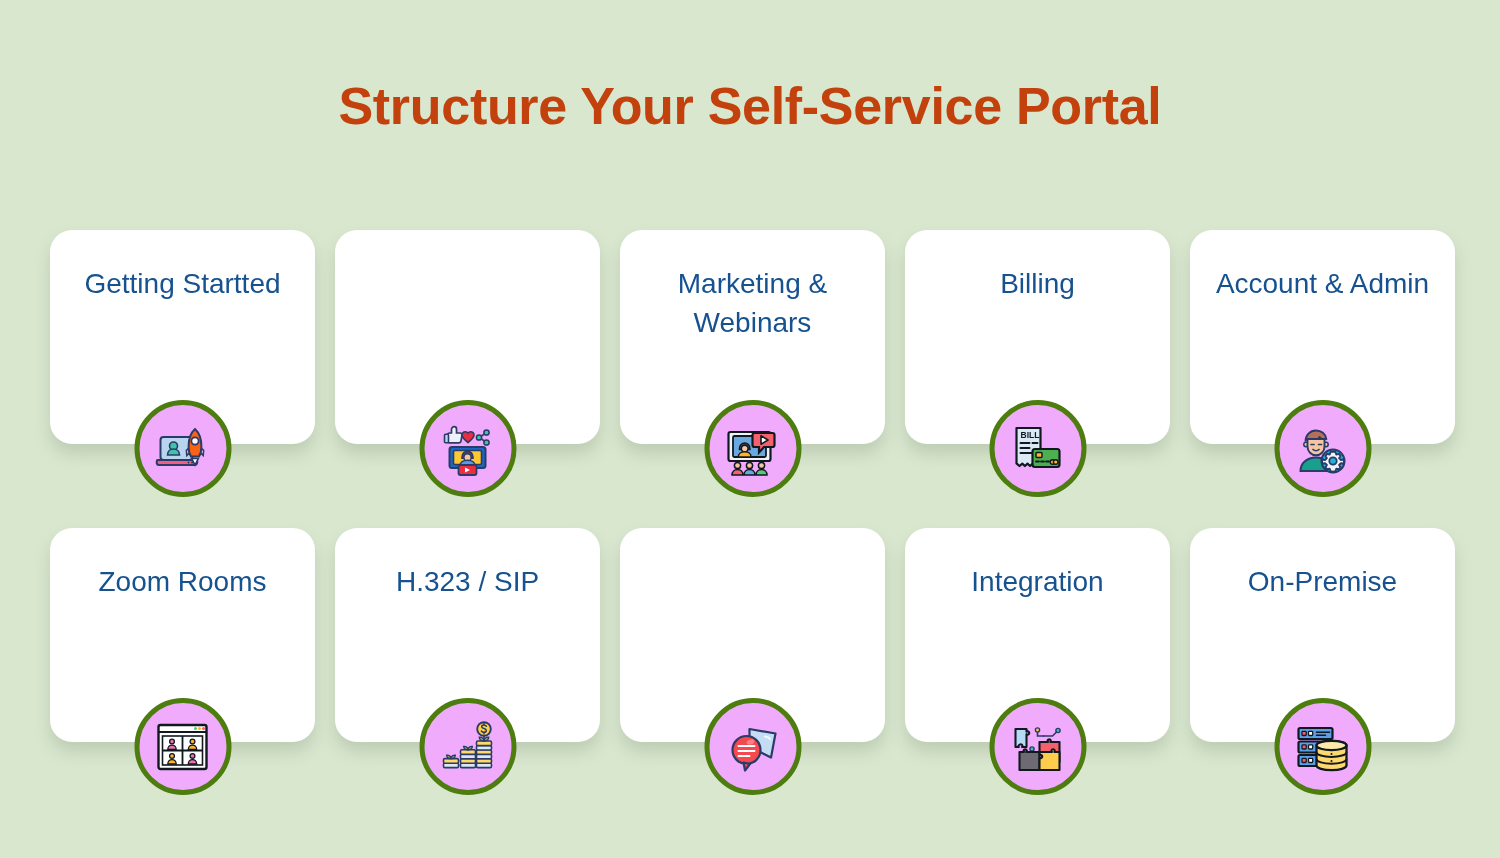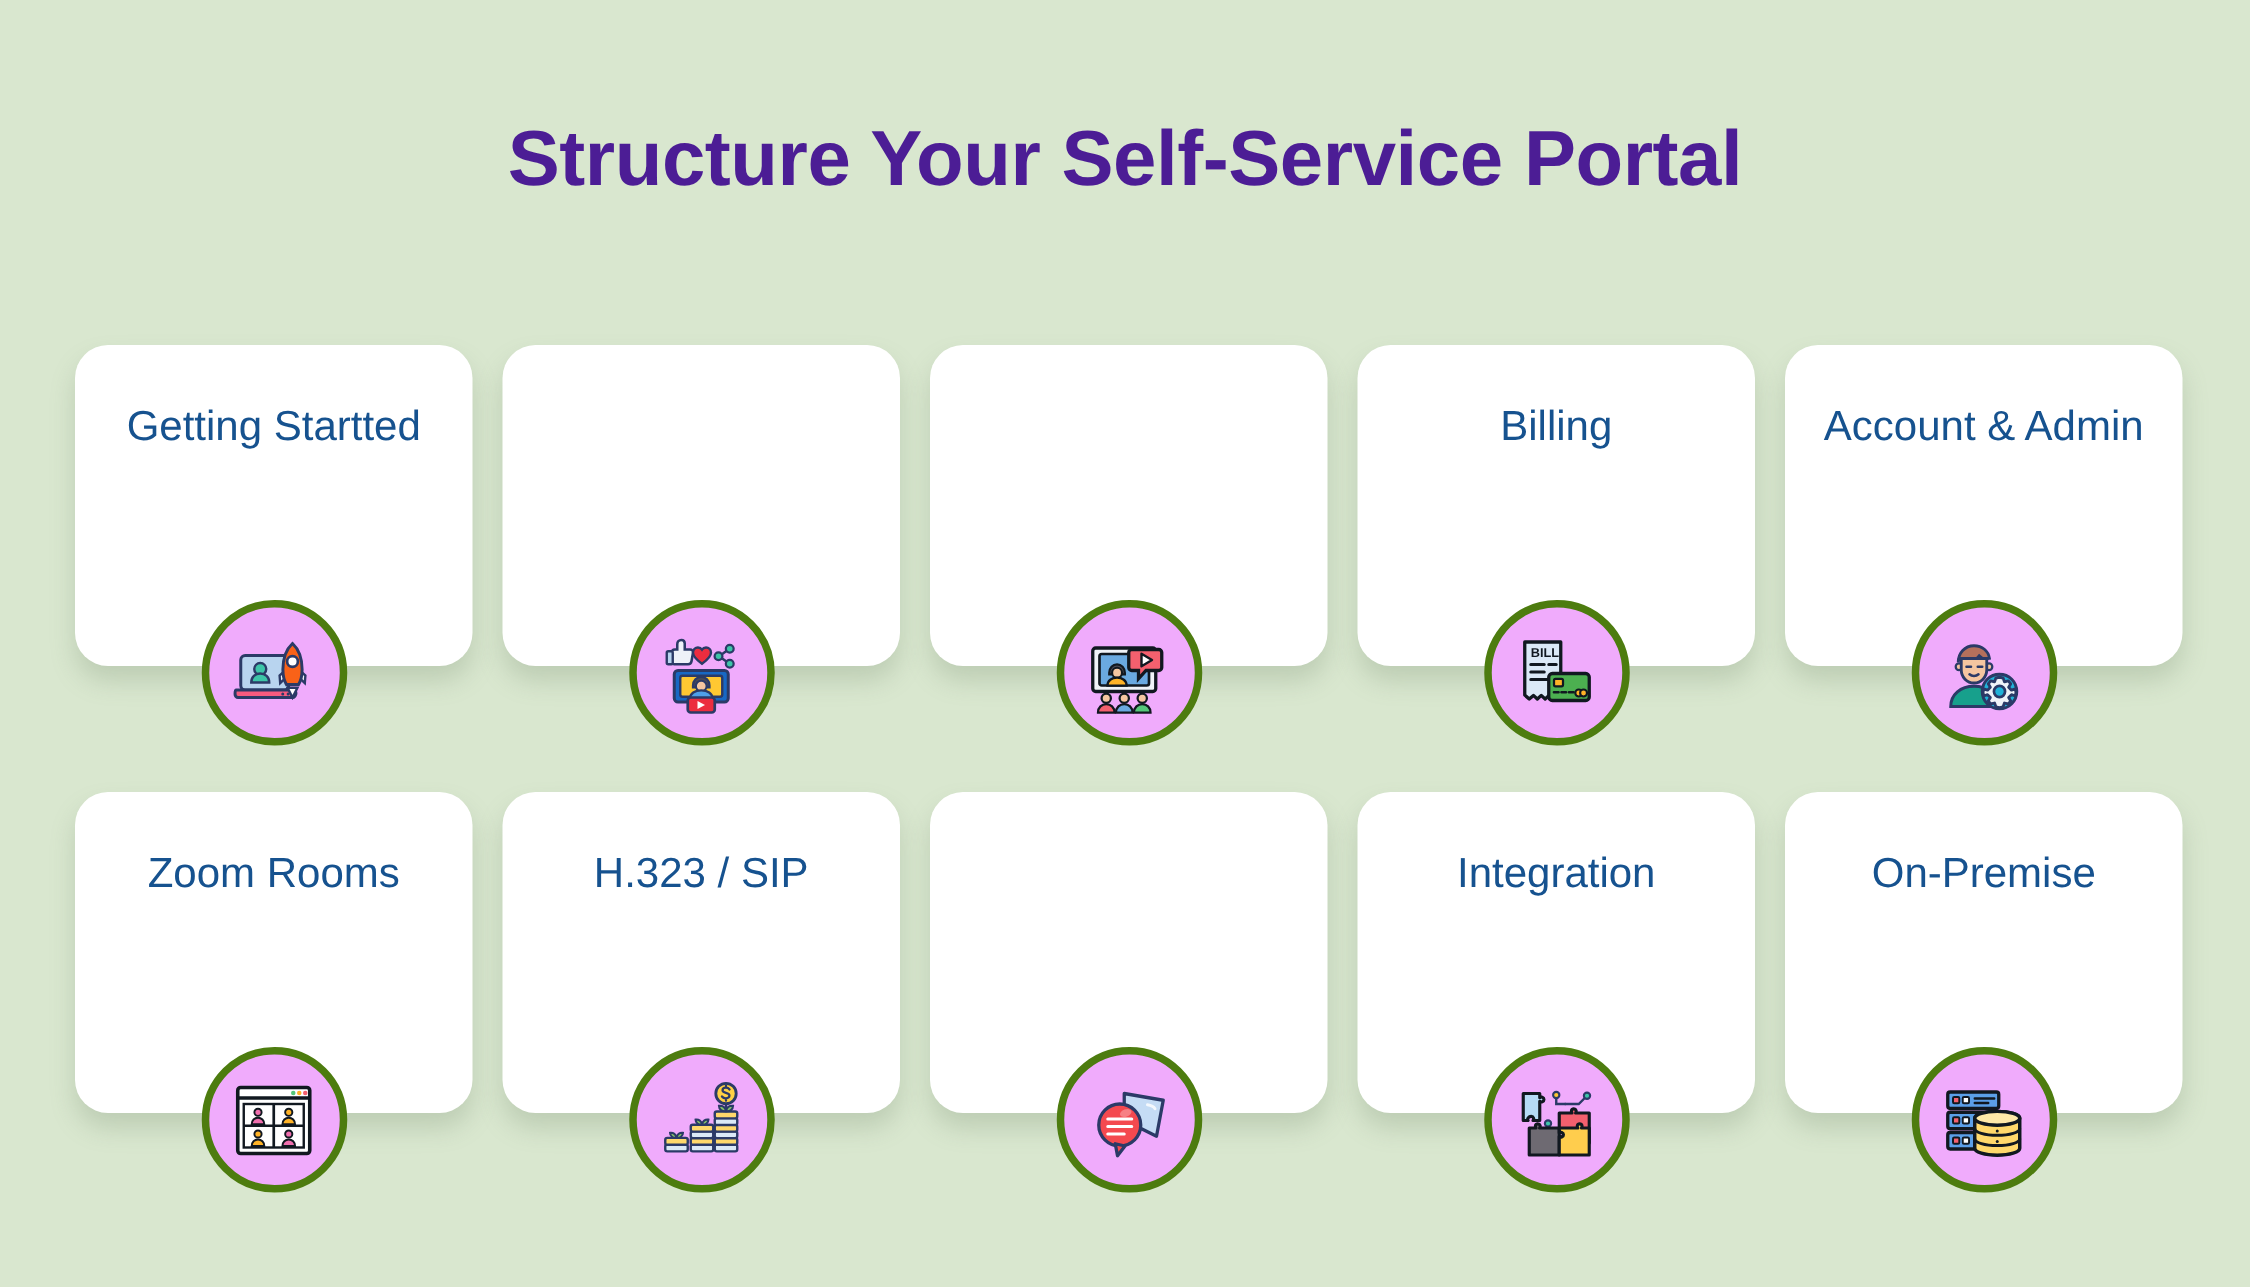--- a/index.html
+++ b/index.html
@@ -9,21 +9,21 @@
     font-family:"Liberation Sans", sans-serif;
     overflow:hidden;
     position:relative;
   }
   #page-title{
     position:absolute;
     top:78px; left:0; right:0;
     text-align:center;
     font-size:52px;
     font-weight:bold;
-    color:#4c1d95;
+    color:#c2410c;
     letter-spacing:-0.3px;
     line-height:1.1;
   }
   .grid{
     position:absolute;
     top:230px; left:50px;
     width:1404px;
   }
   .row{
     display:flex;
@@ -125,20 +125,21 @@
             <path d="M20.5 44.8c0-3.6 3.3-5.6 7.5-5.6s7.5 2 7.5 5.6z" fill="#4fa0e8" stroke="#2b3a67" stroke-width="1.5"></path>
 
             <rect x="19" y="44" width="18" height="10" rx="2" fill="#ec2d3f" stroke="#2b3a67" stroke-width="1.8"></rect>
             <path d="M25.5 46.4l5 2.6-5 2.6z" fill="#ffffff"></path>
           </svg>
         </span>
       </div>
     </div>
 
     <div class="card">
+      <div class="card-label">Marketing &amp; Webinars</div>
       <div class="icon-circle">
         <span>
           <svg width="56" height="56" viewBox="0 0 56 56">
 
             <rect x="4" y="11" width="42" height="29" rx="2" fill="#f0f3f8" stroke="#111820" stroke-width="2.2"></rect>
             <rect x="8.5" y="15" width="33" height="21" rx="1.5" fill="#6aa9e0" stroke="#111820" stroke-width="1.8"></rect>
 
             <path d="M15 27.5c0-3.3 2.3-5.6 5.2-5.6s5.2 2.3 5.2 5.6v1h-10.4z" fill="#4a4a55" stroke="#111820" stroke-width="1.5"></path>
             <circle cx="20.2" cy="27.5" r="3.3" fill="#f5c6a0" stroke="#111820" stroke-width="1.4"></circle>
             <path d="M13.8 36c0-3.3 2.9-5.2 6.4-5.2s6.4 1.9 6.4 5.2z" fill="#ffb327" stroke="#111820" stroke-width="1.5"></path>

